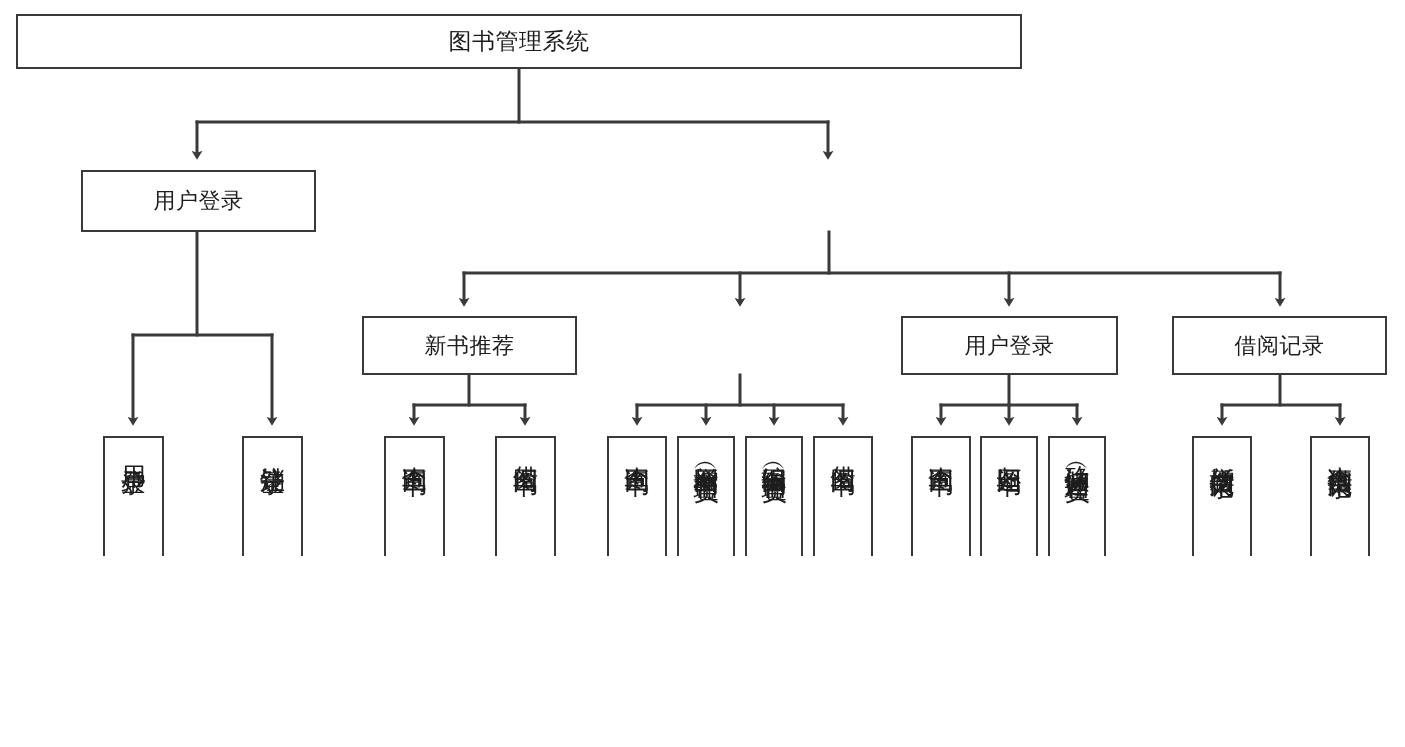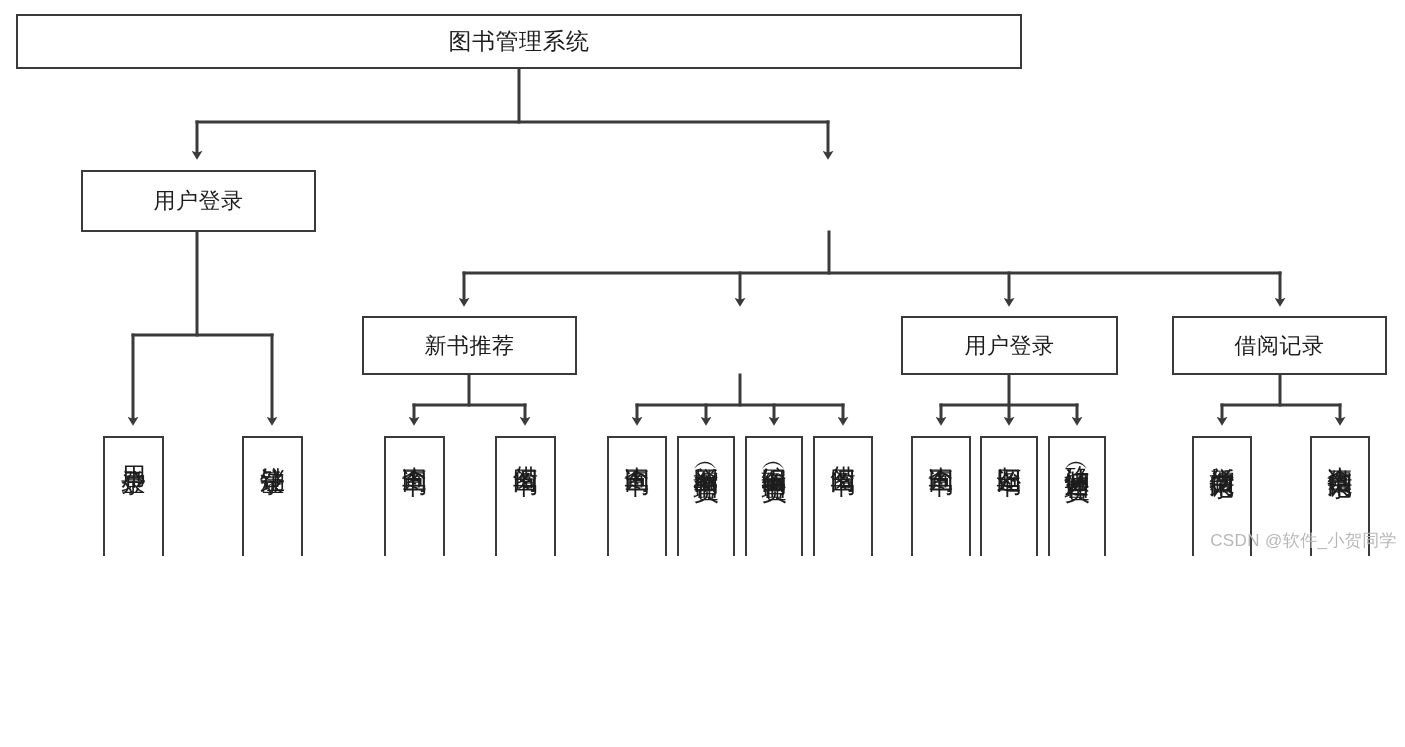--- a/index.html
+++ b/index.html
@@ -192,15 +192,14 @@
     <span class="label">确认归还（管理员）</span>
   </div>
 
   <div class="node leaf" style="left:1192px;width:60px;">
     <span class="label">新增借阅记录</span>
   </div>
   <div class="node leaf" style="left:1310px;width:60px;">
     <span class="label">查询借阅记录</span>
   </div>
 
-  <div id="watermark">CSDN @软件_小贺同学</div>
 
 </div>
 
 </body></html>

